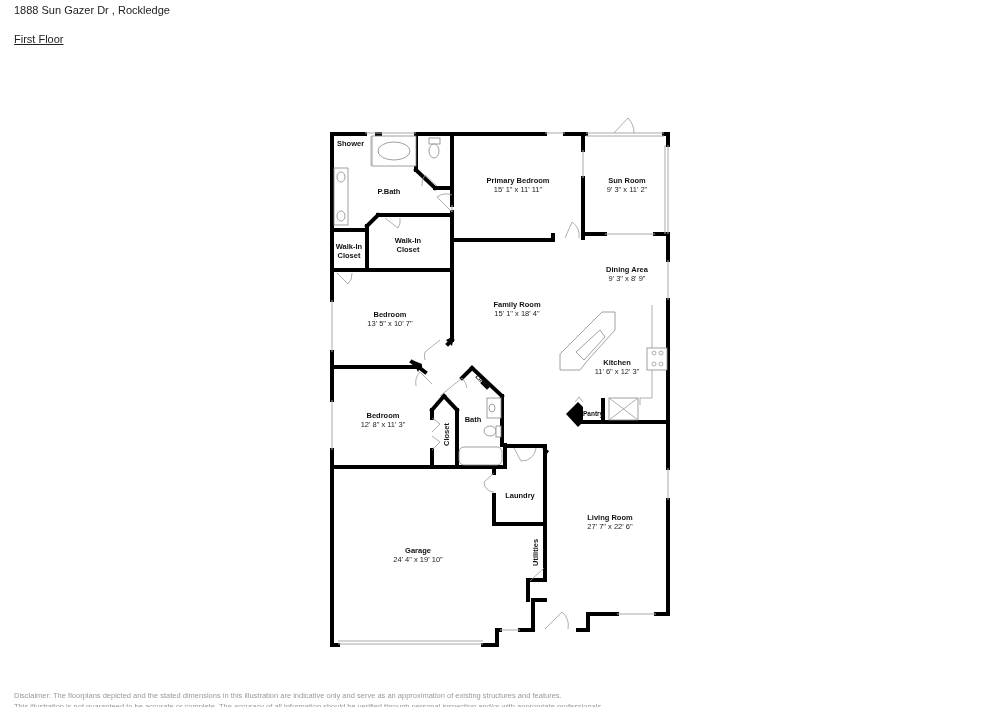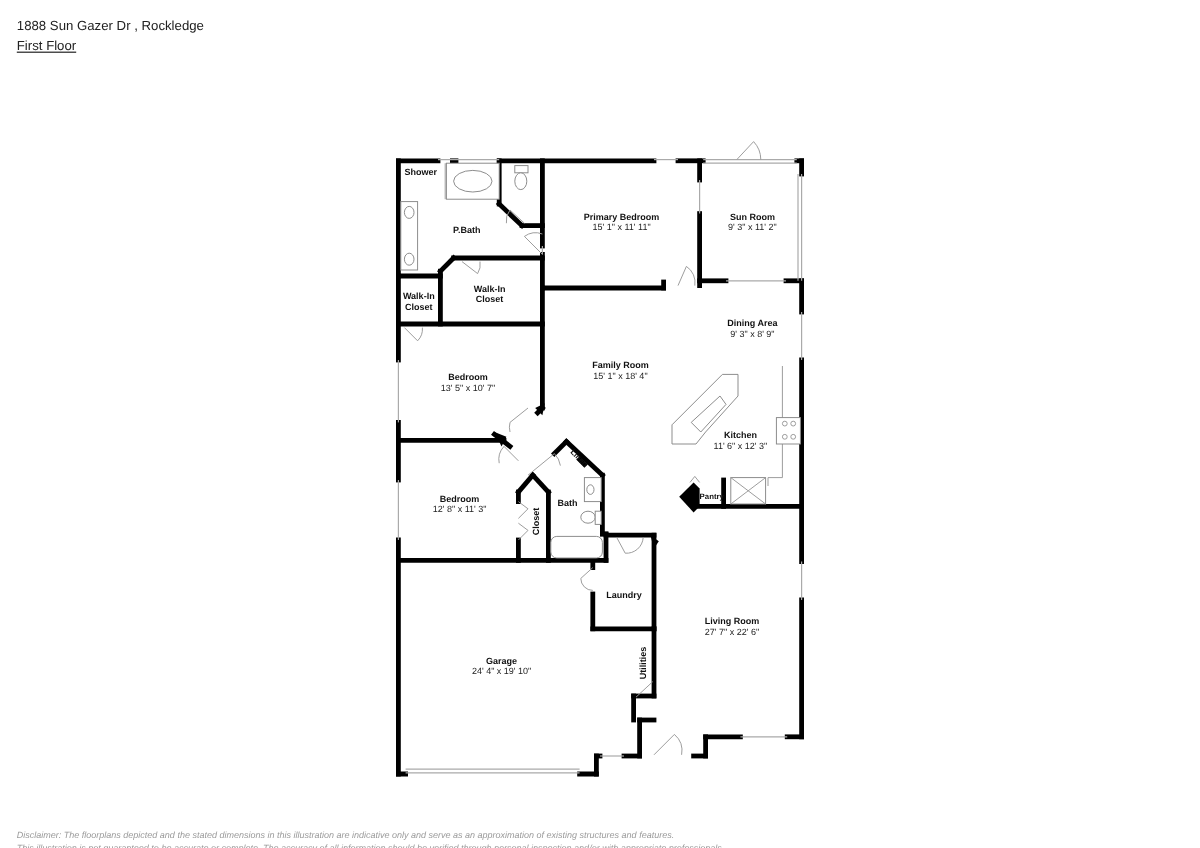--- a/index.html
+++ b/index.html
@@ -1,20 +1,20 @@
 <!DOCTYPE html>
 <html><head>
 <meta charset="utf-8">
 <style>
   html, body { margin:0; padding:0; background:#ffffff; }
   body { width:1000px; height:707px; position:relative; overflow:hidden; font-family:"Liberation Sans", sans-serif; color:#222; }
   .hdr { position:absolute; left:14px; font-size:11px; color:#222; }
-  .hdr.addr { top:16px; }
+  .hdr.addr { top:4px; }
   .hdr.floor { top:33px;text-decoration:underline; }
-  .disclaimer { position:absolute; left:14px; font-size:7.5px; color:#9a9a9a; white-space:nowrap;font-style:italic; }
+  .disclaimer { position:absolute; left:14px; font-size:7.5px; color:#9a9a9a; white-space:nowrap; }
   .disclaimer.l1 { top:691px; }
   .disclaimer.l2 { top:702px; }
   svg#plan { position:absolute; left:0; top:0; }
   .wall { stroke:#000; stroke-width:4; fill:none; stroke-linecap:square; }
   .thin { stroke:#999; stroke-width:0.8; fill:none; }
   .win { stroke:#aaa; stroke-width:1; fill:none; }
   .fix { stroke:#888; stroke-width:0.8; fill:#fff; }
   .rname { font-family:"Liberation Sans", sans-serif; font-weight:bold; font-size:7.5px; fill:#111; }
   .rdim { font-family:"Liberation Sans", sans-serif; font-size:7.5px; fill:#222; }
 </style>

